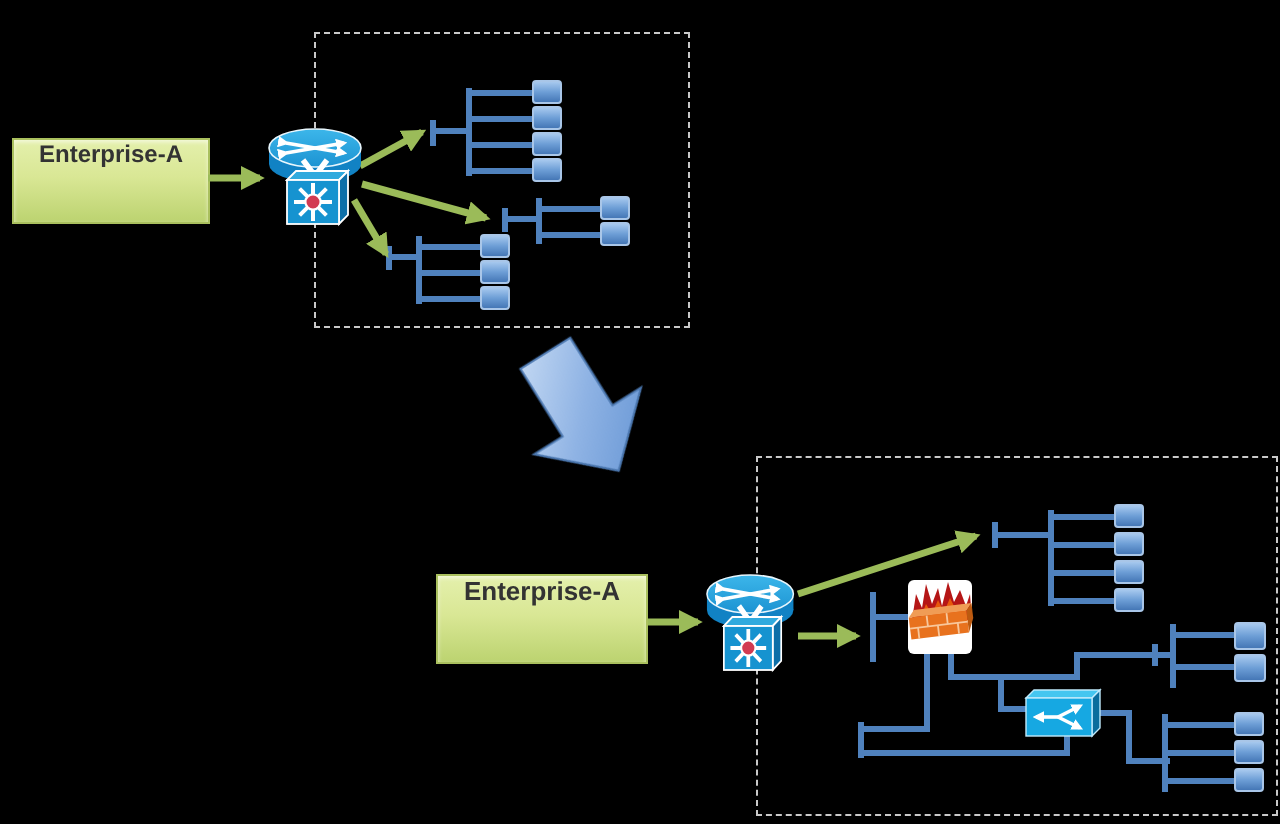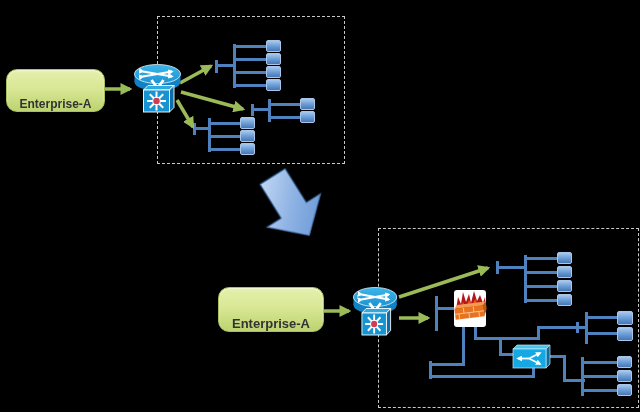--- a/index.html
+++ b/index.html
@@ -4,23 +4,23 @@
 <style>
   html,body{margin:0;padding:0;background:#000;}
   .canvas{
     position:relative;width:640px;height:412px;background:#000;
     font-family:"Liberation Sans",sans-serif;overflow:hidden;
   }
   .dashed-box{position:absolute;border:1px dashed #c9c9c9;background:transparent;}
   .box1{left:157px;top:16px;width:186px;height:146px;}
   .box2{left:378px;top:228px;width:259px;height:178px;}
   .ent-node{
-    position:absolute;display:flex;align-items:flex-end;justify-content:center;
+    position:absolute;display:flex;align-items:flex-start;justify-content:center;
     background:linear-gradient(180deg,#e4f0ac 0%,#d9e795 45%,#bcd370 100%);
-    border:1.5px solid #aac05e;border-radius:11px;
+    border:1.5px solid #aac05e;border-radius:0;
     box-shadow:3px 4px 6px rgba(0,0,0,0.55), inset 0 1px 2px rgba(255,255,255,0.6);
     color:#333333;font-weight:bold;
   }
   .bl{position:absolute;background:#4f81bd;}
   .host{
     position:absolute;width:15px;height:12px;box-sizing:border-box;
     border:1px solid #a9c6e8;border-radius:2px;
     background:linear-gradient(180deg,#a6c8ee 0%,#6d9ed6 50%,#4577b6 100%);
   }
   .host.big{width:16px;height:14px;}

